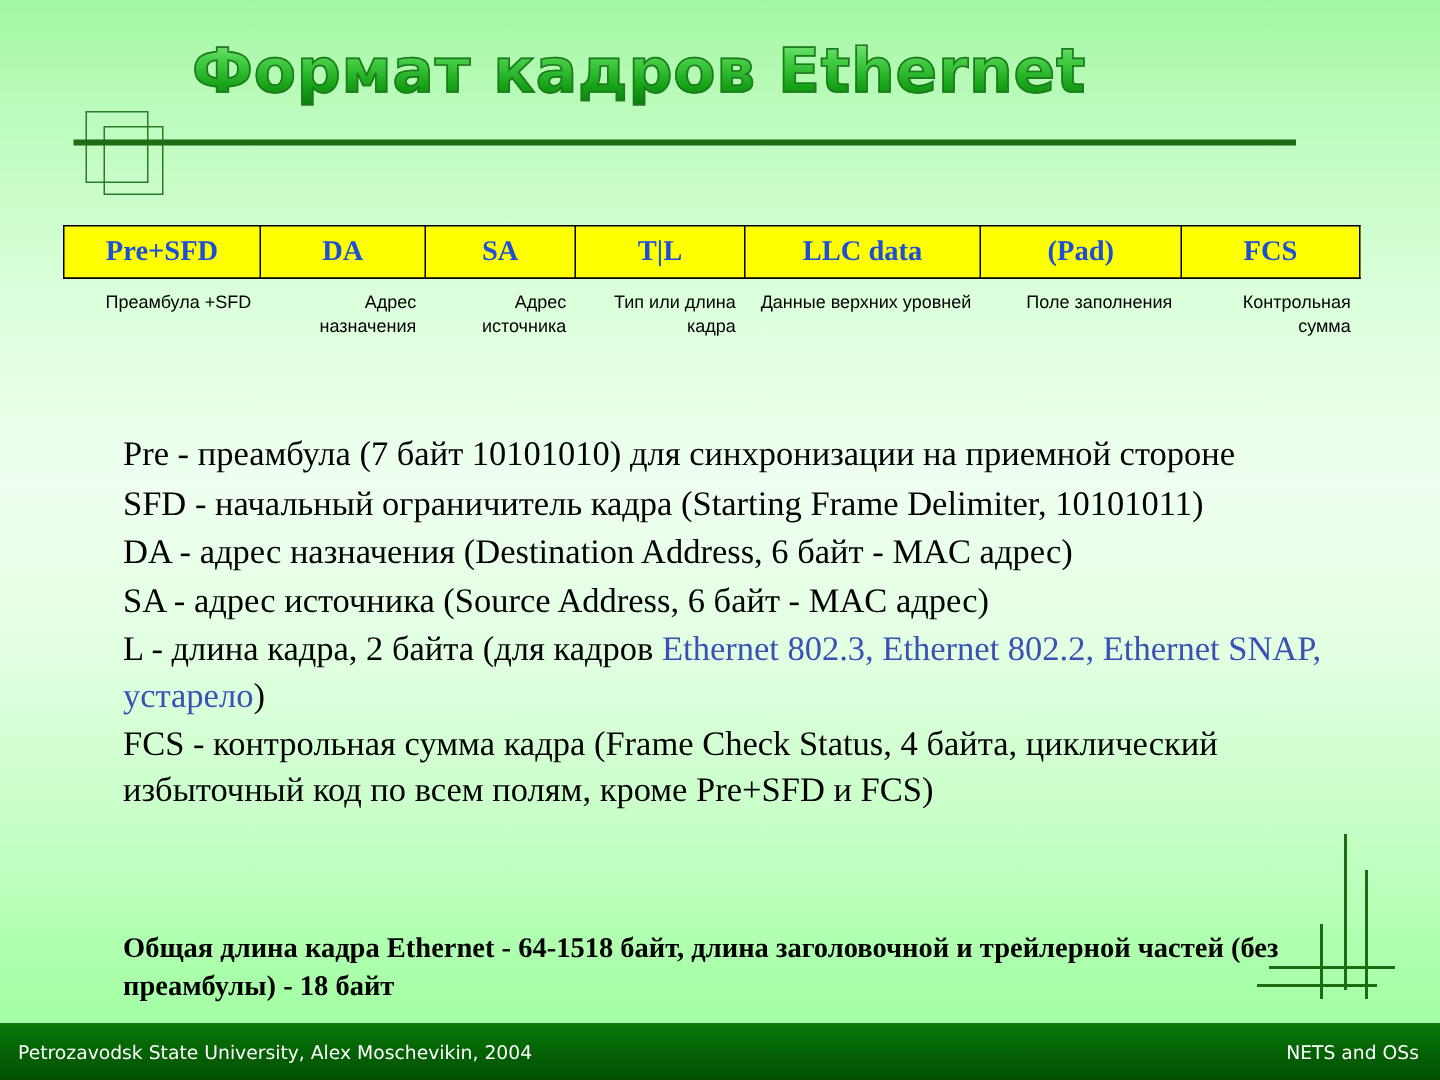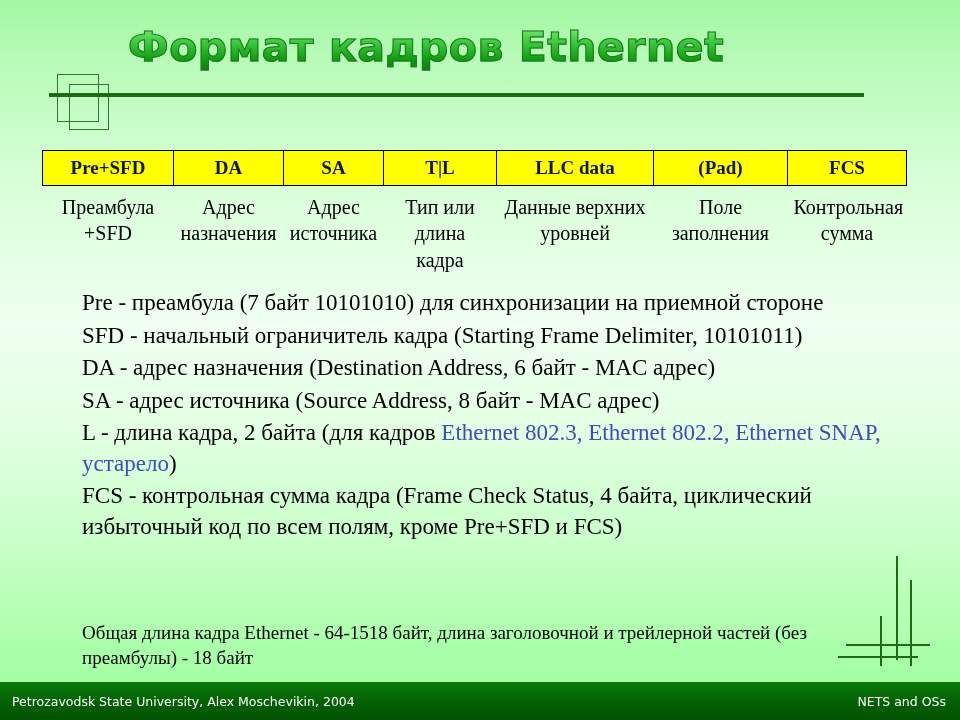--- a/index.html
+++ b/index.html
@@ -76,33 +76,33 @@
     width: 864px;
     border-collapse: collapse;
     table-layout: fixed;
   }
   #frame-table th {
     background: #ffff00;
     border: 1.5px solid #000000;
     font-family: "Liberation Serif", serif;
     font-size: 19px;
     font-weight: bold;
-    color: #0f172a;
+    color: #1d4ed8;
     text-align: center;
     height: 34px;
     padding: 0;
     vertical-align: middle;
   }
   #frame-table td {
     border: none;
     background: transparent;
-    font-family: Liberation Serif, serif;
-    font-size: 20px;
+    font-family: Liberation Sans, sans-serif;
+    font-size: 12px;
     color: #000000;
-    text-align: center;
+    text-align: right;
     vertical-align: top;
     padding: 8px 6px 0 6px;
     line-height: 1.32;
   }
 
   
   #body-text {
     position: absolute;
     left: 82px;
     top: 288px;
@@ -121,20 +121,21 @@
   }
   #summary-text {
     position: absolute;
     left: 82px;
     top: 620px;
     width: 805px;
     font-family: "Liberation Serif", serif;
     font-size: 19px;
     color: #000000;
     line-height: 1.33;
+    font-weight: bold;
   }
 
   
   #deco-grid {
     position: absolute;
     left: 860px;
     top: 556px;
     width: 100px;
     height: 110px;
   }
@@ -212,21 +213,21 @@
         <td>Поле заполнения</td>
         <td>Контрольная сумма</td>
       </tr>
     </tbody>
   </table>
 
   <div id="body-text">
     <p class="body-line">Pre - преамбула (7 байт 10101010) для синхронизации на приемной стороне</p>
     <p class="body-line">SFD - начальный ограничитель кадра (Starting Frame Delimiter, 10101011)</p>
     <p class="body-line">DA - адрес назначения (Destination Address, 6 байт - MAC адрес)</p>
-    <p class="body-line">SA - адрес источника (Source Address, 8 байт - MAC адрес)</p>
+    <p class="body-line">SA - адрес источника (Source Address, 6 байт - MAC адрес)</p>
     <p class="body-line"><span>L - длина кадра, 2 байта (для кадров </span><span class="link">Ethernet 802.3, Ethernet 802.2, Ethernet SNAP, устарело</span><span>)</span></p>
     <p class="body-line">FCS - контрольная сумма кадра (Frame Check Status, 4 байта, циклический избыточный код по всем полям, кроме Pre+SFD и FCS)</p>
   </div>
 
   <div id="summary-text">Общая длина кадра Ethernet - 64-1518 байт, длина заголовочной и трейлерной частей (без преамбулы) - 18 байт</div>
 
   <div id="deco-grid">
     <i id="deco-v1"></i>
     <i id="deco-v2"></i>
     <i id="deco-v3"></i>

